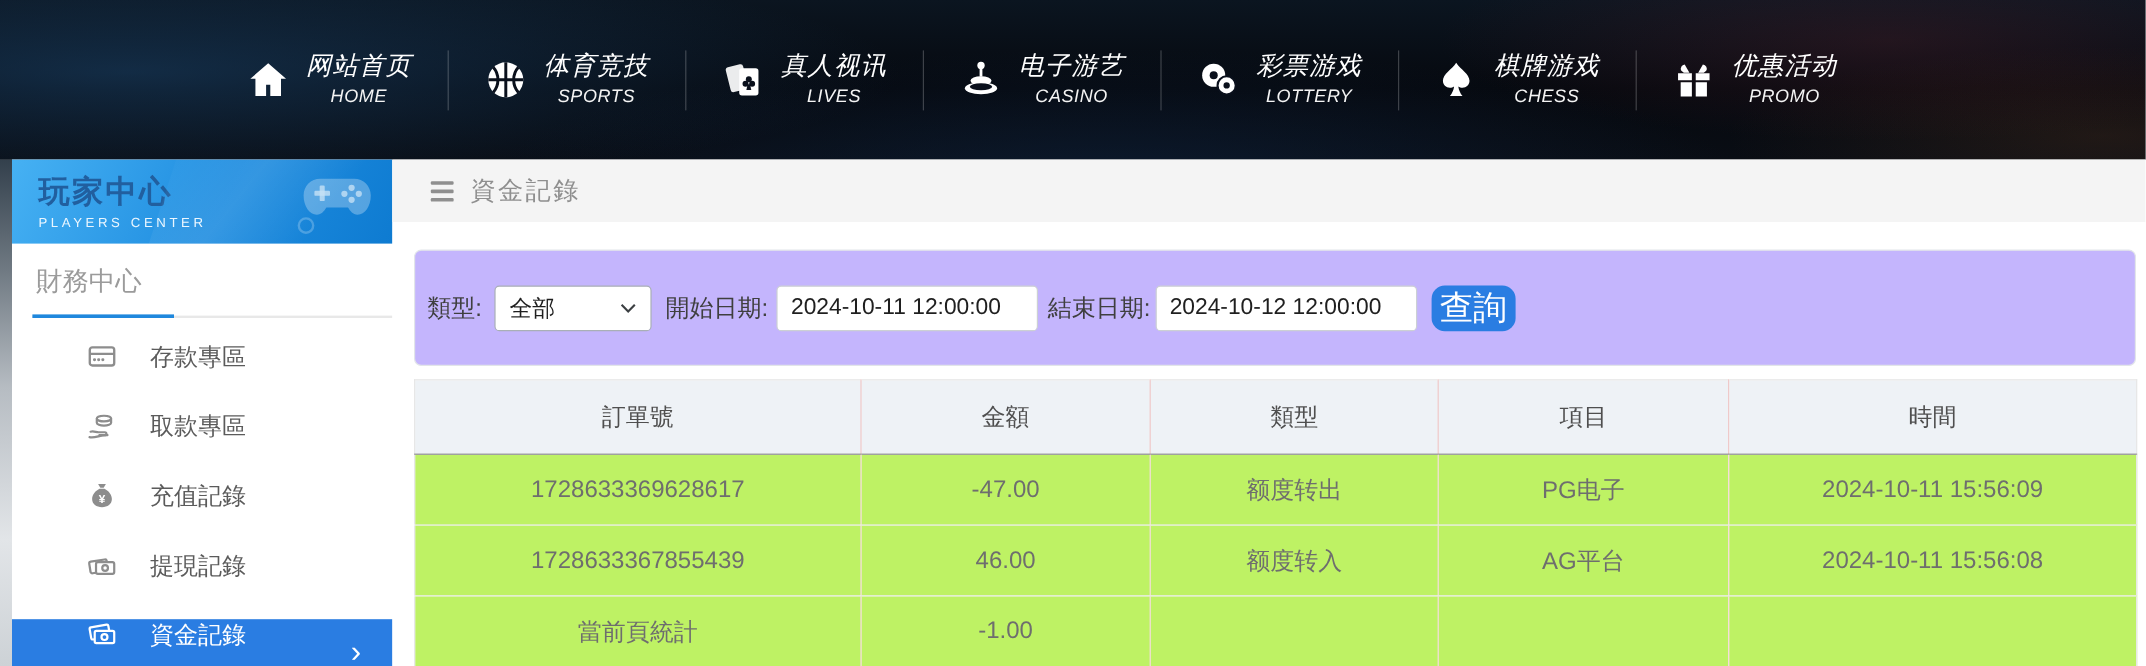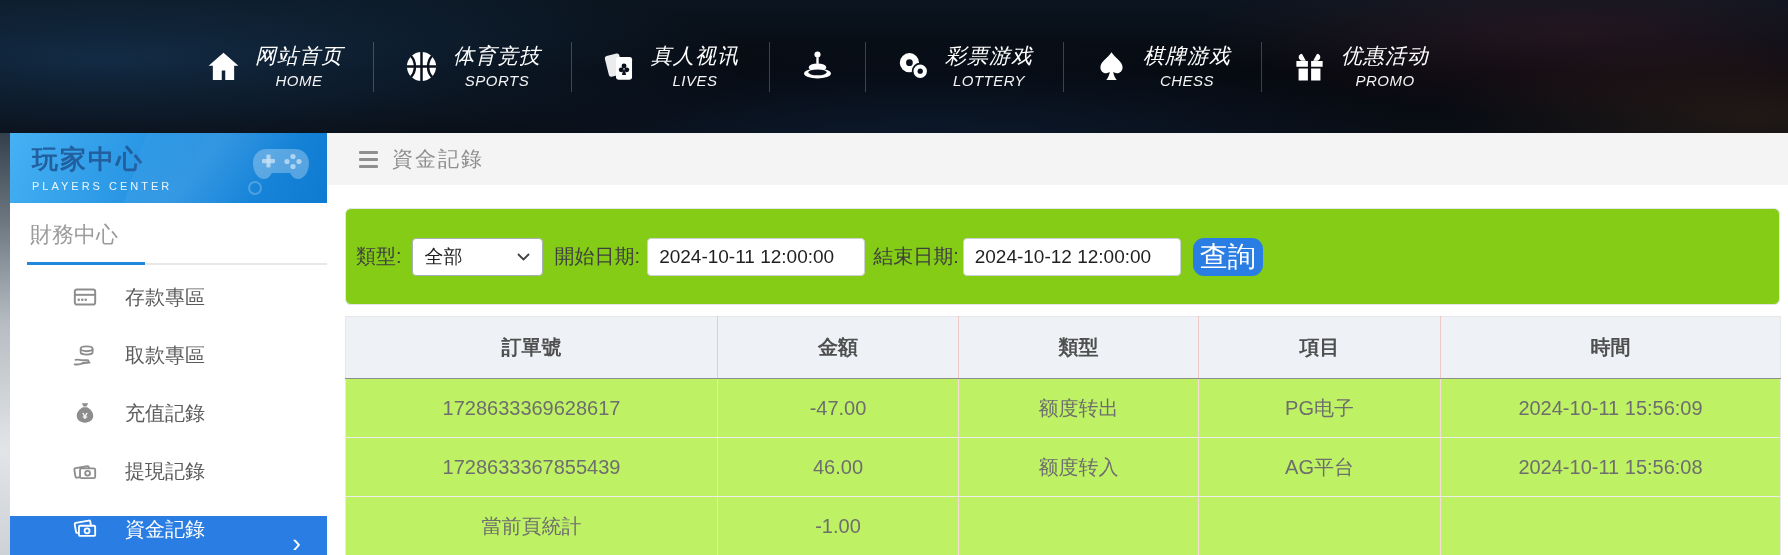--- a/index.html
+++ b/index.html
@@ -65,21 +65,21 @@
 
   
   .main { position:absolute; left:327px; top:133px; width:1461px; height:422px; background:#fff; }
   .title-bar { height:52px; background:#f4f4f4; display:flex; align-items:center; padding-left:32px; }
   .hamburger { width:19px; display:flex; flex-direction:column; gap:4px; cursor:pointer; }
   .hamburger span { height:3px; background:#8f8f8f; border-radius:1px; }
   .page-title { margin-left:14px; font-size:21px; color:#8f8f8f; letter-spacing:2px; }
 
   .filter-box {
     margin:23px 0 0 18px; width:1435px; height:97px;
-    background:#84cc16; border:1px solid #e2e5e9; border-radius:6px;
+    background:#c4b5fd; border:1px solid #e2e5e9; border-radius:6px;
     display:flex; align-items:center; padding-left:10px;
   }
   .f-label { font-size:20px; color:#3f3f3f; white-space:nowrap; }
   .lbl-start { margin-left:12px; }
   .lbl-end { margin-left:8px; }
   .f-select {
     margin-left:10px; width:131px; height:38px; background:#fff;
     border:1px solid #a9afb6; border-radius:4px; display:flex; align-items:center;
     justify-content:space-between; padding:0 12px; font-size:19px; color:#1f1f1f; cursor:pointer; flex:none;
   }
@@ -91,21 +91,21 @@
   .inp-start { margin-left:7px; }
   .inp-end { margin-left:4px; }
   .f-btn {
     margin-left:12px; width:70px; height:38px; background:#2a7de2; color:#fff;
     border:none; border-radius:11px; font-size:28px; cursor:pointer; font-family:inherit; flex:none;
   }
 
   .table-wrap { margin:11px 0 0 18px; width:1435px; }
   table { width:100%; border-collapse:collapse; table-layout:fixed; border:1px solid #e7e7e7; }
   th {
-    height:62px; background:#eef2f6; font-size:20px; font-weight:bold; color:#4f4f4f;
+    height:62px; background:#eef2f6; font-size:20px; font-weight:normal; color:#4f4f4f;
     border-right:1px solid #efc9c9; border-bottom:1px solid #8e8e8e; text-align:center;
   }
   th:last-child { border-right:none; }
   td {
     height:59px; font-size:20px; color:#6e6e6e; text-align:center;
     border-right:1px solid #f6dbdb; border-bottom:1px solid #ededed; background:#bef264;
   }
   td:last-child { border-right:none; }
 </style>
 </head>
@@ -164,20 +164,24 @@
 
   <div class="nav-item">
     <span class="nav-icon">
       <svg viewBox="0 0 24 24" width="35" height="35" fill="currentColor">
           <circle cx="12" cy="3.8" r="2.1"></circle>
           <rect x="11.2" y="5.6" width="1.6" height="4.6"></rect>
           <ellipse cx="12" cy="12.6" rx="6" ry="2.7"></ellipse>
           <ellipse cx="12" cy="16.8" rx="9.2" ry="3.4"></ellipse>
           <ellipse cx="12" cy="16" rx="6.4" ry="2" fill="#0a101c"></ellipse>
         </svg>
+    </span>
+    <span class="nav-text">
+      <div class="nav-zh">电子游艺</div>
+      <div class="nav-en">CASINO</div>
     </span>
   </div>
   <div class="nav-sep"></div>
 
   <div class="nav-item">
     <span class="nav-icon">
       <svg viewBox="0 0 24 24" width="35" height="35" fill="currentColor">
           <circle cx="9.2" cy="9.4" r="6.6"></circle>
           <circle cx="16.6" cy="15.2" r="5.2" stroke="#0a101c" stroke-width="1.2"></circle>
           <circle cx="9.2" cy="9.4" r="2.3" fill="#0a101c"></circle>

